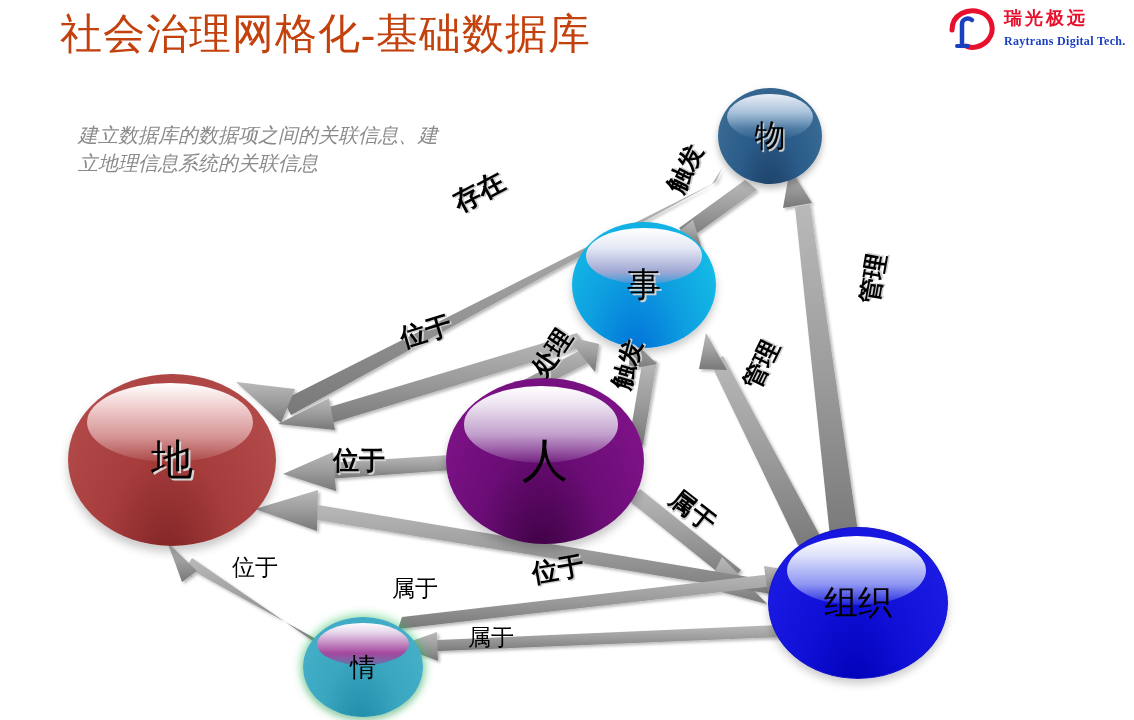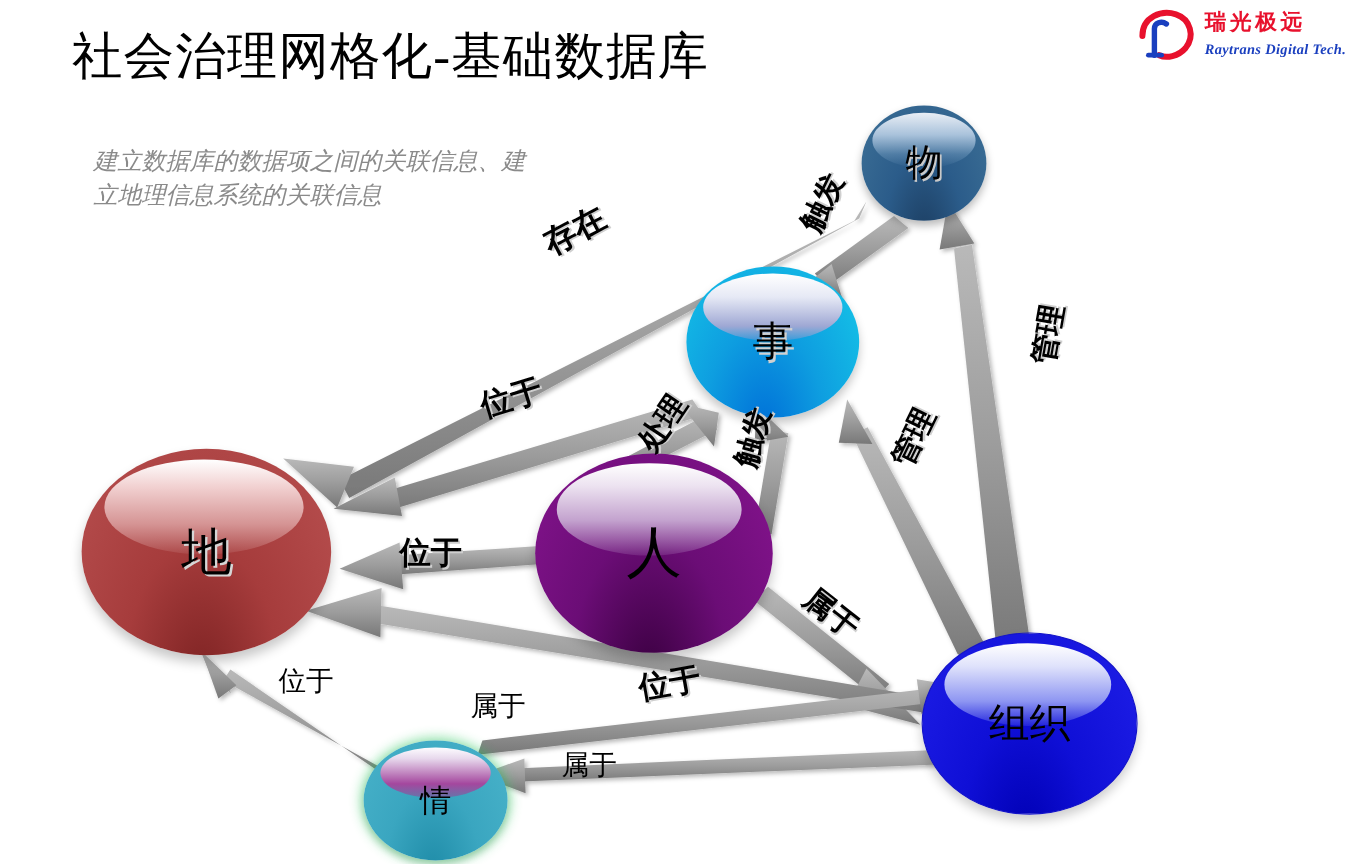--- a/index.html
+++ b/index.html
@@ -10,25 +10,25 @@
   body {
     width: 1134px; height: 720px;
     position: relative;
     overflow: hidden;
     font-family: "Liberation Sans", sans-serif;
   }
 
   
   #slide-title {
     position: absolute;
-    left: 60px; top: 19px;
+    left: 60px; top: 6px;
     font-family: "Liberation Serif", serif;
     font-size: 42px;
     font-weight: 400;
-    color: #000000;
+    color: #c2410c;
     letter-spacing: 1px;
     white-space: nowrap;
   }
 
   
   #logo {
     position: absolute;
     right: 8px; top: 4px;
     width: 180px; height: 58px;
   }
@@ -41,21 +41,20 @@
     font-family: "Liberation Serif", serif;
     font-size: 18px;
     font-weight: bold;
     color: #E8112D;
     letter-spacing: 3px;
     white-space: nowrap;
   }
   #logo .logo-en {
     position: absolute; left: 58px; top: 30px;
     font-family: "Liberation Serif", serif;
-    font-style: italic;
     font-size: 12px;
     font-weight: bold;
     color: #1A3FBF;
     letter-spacing: .3px;
     white-space: nowrap;
   }
 
   
   #description {
     position: absolute;

